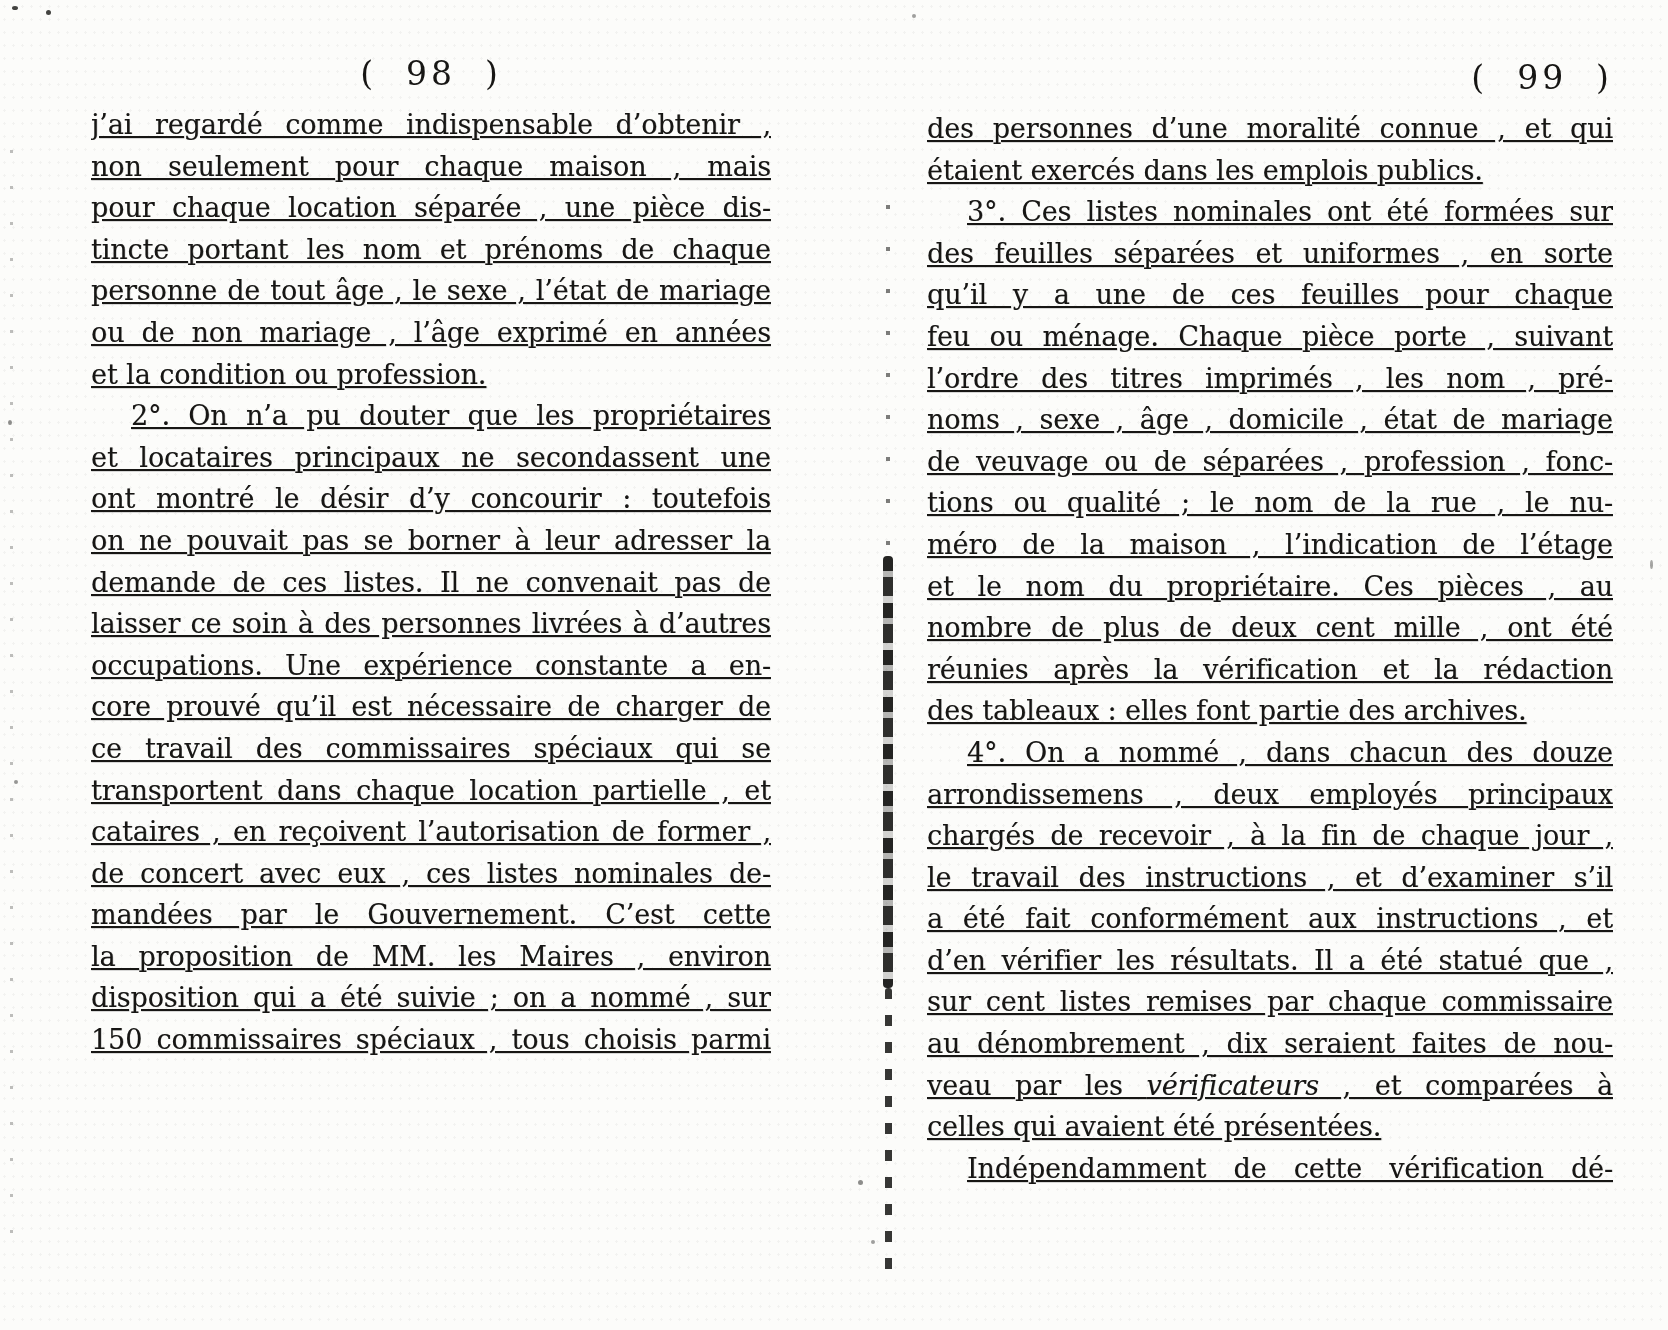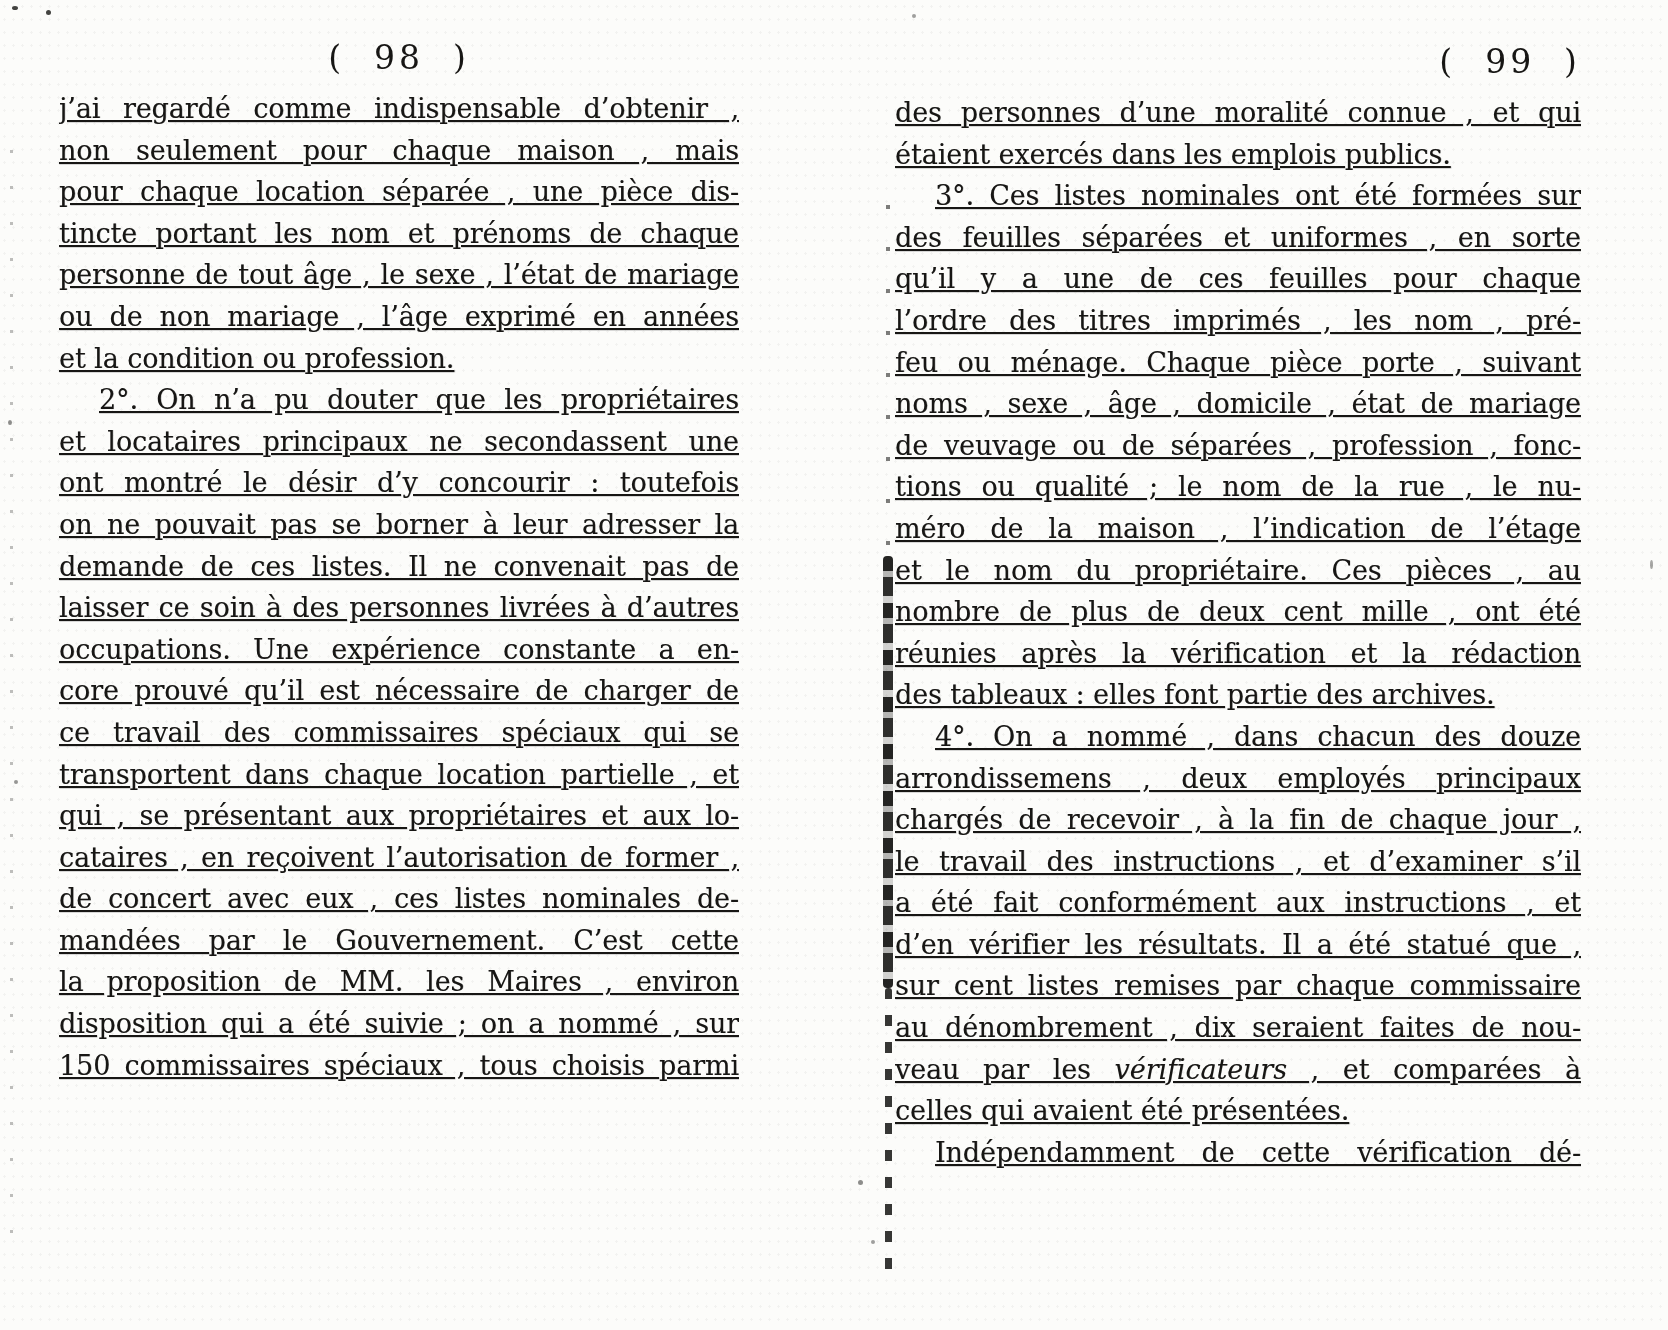--- a/index.html
+++ b/index.html
@@ -12,21 +12,22 @@
     position: relative;
     overflow: hidden;
     background-color: #fcfcfa;
     background-image: radial-gradient(rgba(30,30,28,0.045) 1px, transparent 1.2px);
     background-size: 9px 13px;
     font-family: "DejaVu Serif", "Liberation Serif", serif;
     color: #171614;
   }
   .page {
     position: absolute;
-    top: 0;
+    top: 16px;
+    margin-left: 32px;
   }
   .page-left  { left: 59px;  width: 680px; }
   .page-right { left: 895px; width: 686px; }
 
   .page-number {
     margin-top: 38px;
     height: 46px;
     text-align: center;
     font-size: 33px;
     letter-spacing: 4px;
@@ -105,40 +106,39 @@
         <div class="line indent">2°. On n’a pu douter que les propriétaires</div>
         <div class="line">et locataires principaux ne secondassent une</div>
         <div class="line">ont montré le désir d’y concourir : toutefois</div>
         <div class="line">on ne pouvait pas se borner à leur adresser la</div>
         <div class="line">demande de ces listes. Il ne convenait pas de</div>
         <div class="line">laisser ce soin à des personnes livrées à d’autres</div>
         <div class="line">occupations. Une expérience constante a en-</div>
         <div class="line">core prouvé qu’il est nécessaire de charger de</div>
         <div class="line">ce travail des commissaires spéciaux qui se</div>
         <div class="line">transportent dans chaque location partielle , et</div>
-        <div class="line">qui , se présentant aux propriétaires et aux lo-</div>
         <div class="line">cataires , en reçoivent l’autorisation de former ,</div>
         <div class="line">de concert avec eux , ces listes nominales de-</div>
         <div class="line">mandées par le Gouvernement. C’est cette</div>
         <div class="line">la proposition de MM. les Maires , environ</div>
         <div class="line">disposition qui a été suivie ; on a nommé , sur</div>
         <div class="line">150 commissaires spéciaux , tous choisis parmi</div>
       </div>
   </div>
 
   <div class="page page-right">
     <div class="page-number">(  99  )</div>
     <div class="text-block">
         <div class="line">des personnes d’une moralité connue , et qui</div>
         <div class="line no-just">étaient exercés dans les emplois publics.</div>
         <div class="line indent">3°. Ces listes nominales ont été formées sur</div>
         <div class="line">des feuilles séparées et uniformes , en sorte</div>
         <div class="line">qu’il y a une de ces feuilles pour chaque</div>
+        <div class="line">feu ou ménage. Chaque pièce porte , suivant</div>
         <div class="line">l’ordre des titres imprimés , les nom , pré-</div>
-        <div class="line">feu ou ménage. Chaque pièce porte , suivant</div>
         <div class="line">noms , sexe , âge , domicile , état de mariage</div>
         <div class="line">de veuvage ou de séparées , profession , fonc-</div>
         <div class="line">tions ou qualité ; le nom de la rue , le nu-</div>
         <div class="line">méro de la maison , l’indication de l’étage</div>
         <div class="line">et le nom du propriétaire. Ces pièces , au</div>
         <div class="line">nombre de plus de deux cent mille , ont été</div>
         <div class="line">réunies après la vérification et la rédaction</div>
         <div class="line no-just">des tableaux : elles font partie des archives.</div>
         <div class="line indent">4°. On a nommé , dans chacun des douze</div>
         <div class="line">arrondissemens , deux employés principaux</div>

